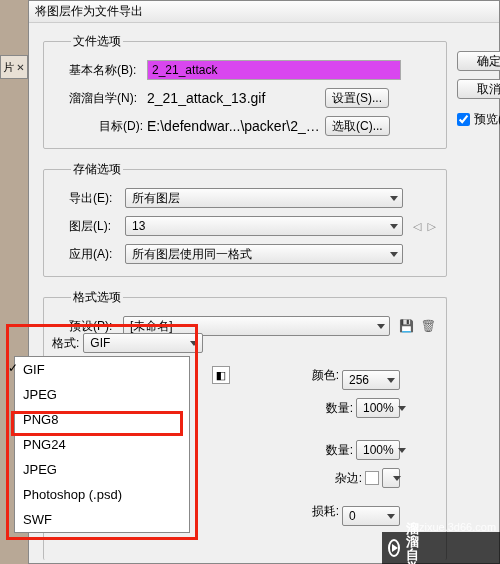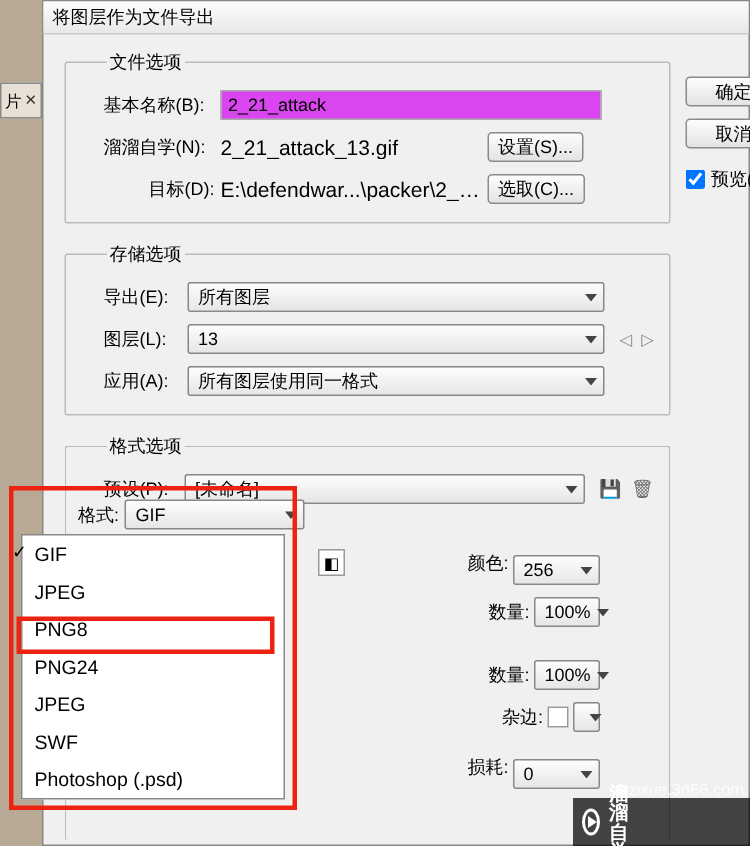--- a/index.html
+++ b/index.html
@@ -163,22 +163,22 @@
   </div>
 </div>
 
 <span class="check-mark">✓</span>
 <div class="dropdown">
   <div class="item">GIF</div>
   <div class="item">JPEG</div>
   <div class="item">PNG8</div>
   <div class="item">PNG24</div>
   <div class="item">JPEG</div>
+  <div class="item">Photoshop (.psd)</div>
   <div class="item">SWF</div>
-  <div class="item">Photoshop (.psd)</div>
 </div>
 
 <div style="position:absolute; left:212px; top:366px; display:flex; align-items:center; gap:6px">
   <div class="icon-sq">◧</div>
 </div>
 <div class="grid-right">
   <div class="row">
     <span class="rlbl">颜色:</span>
     <div class="select small">
         <span>256</span>

